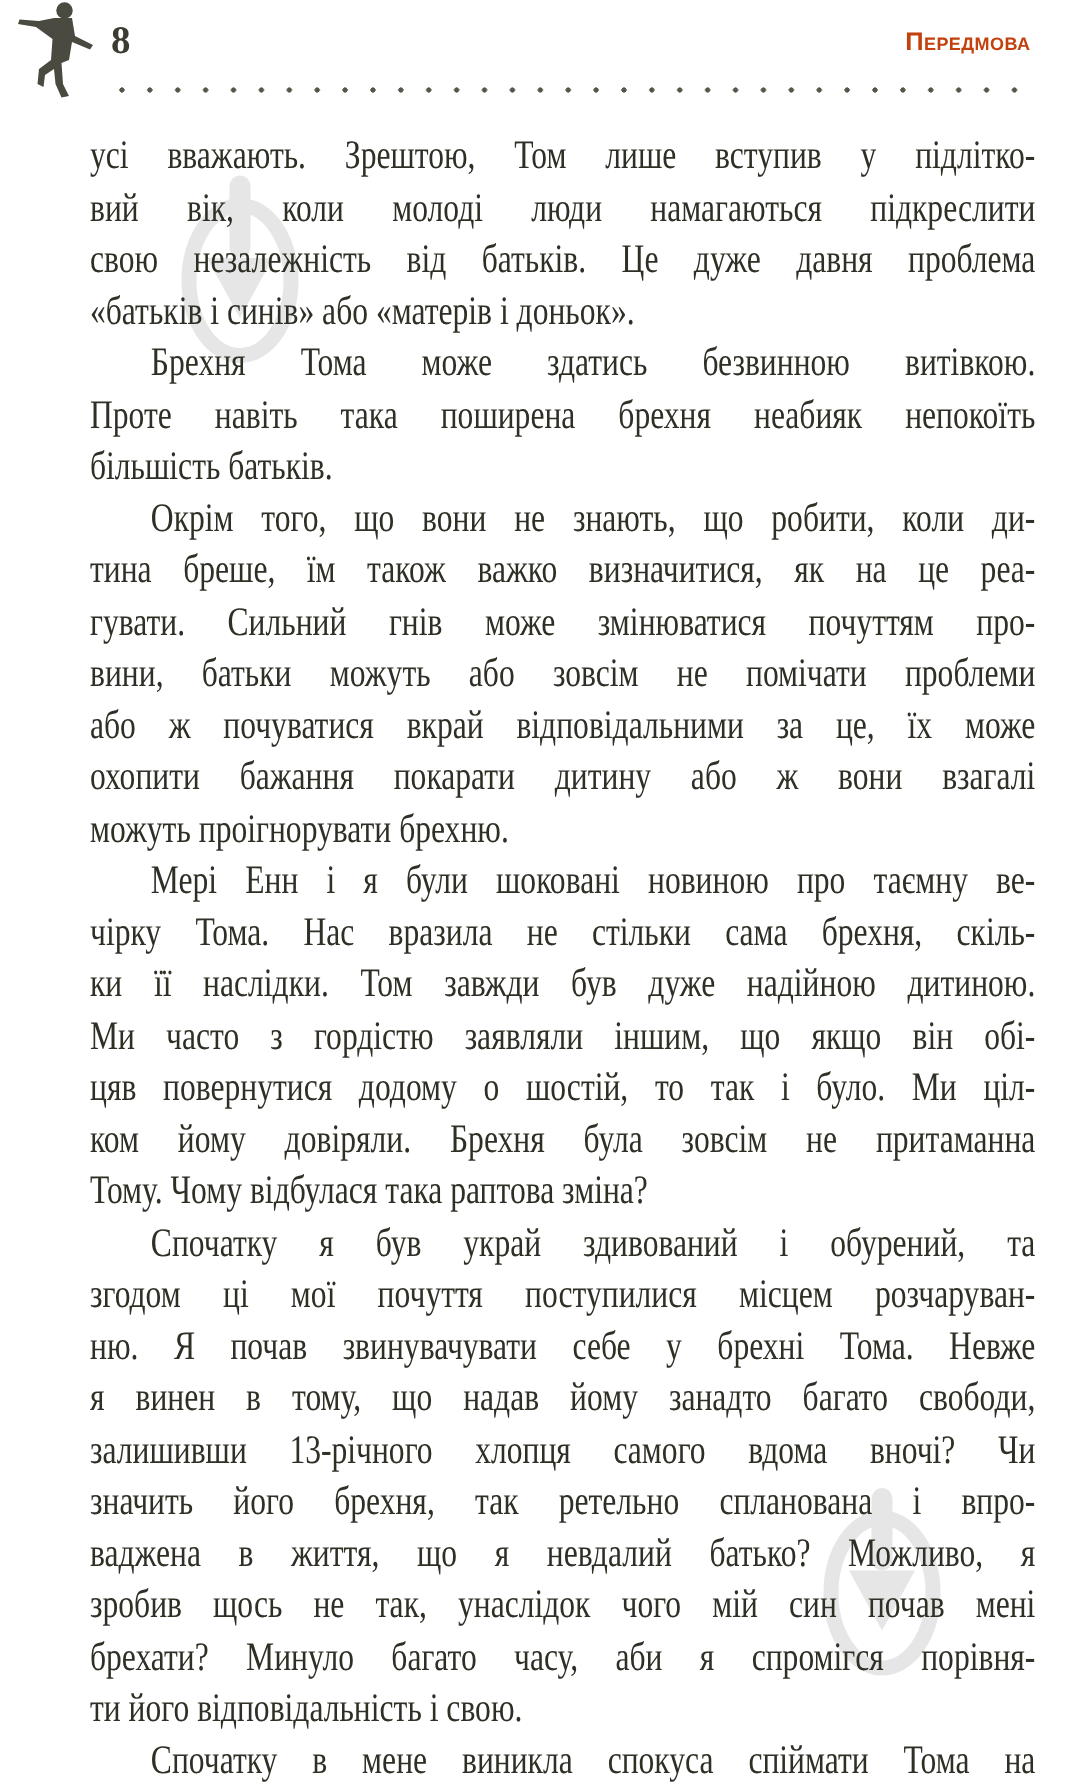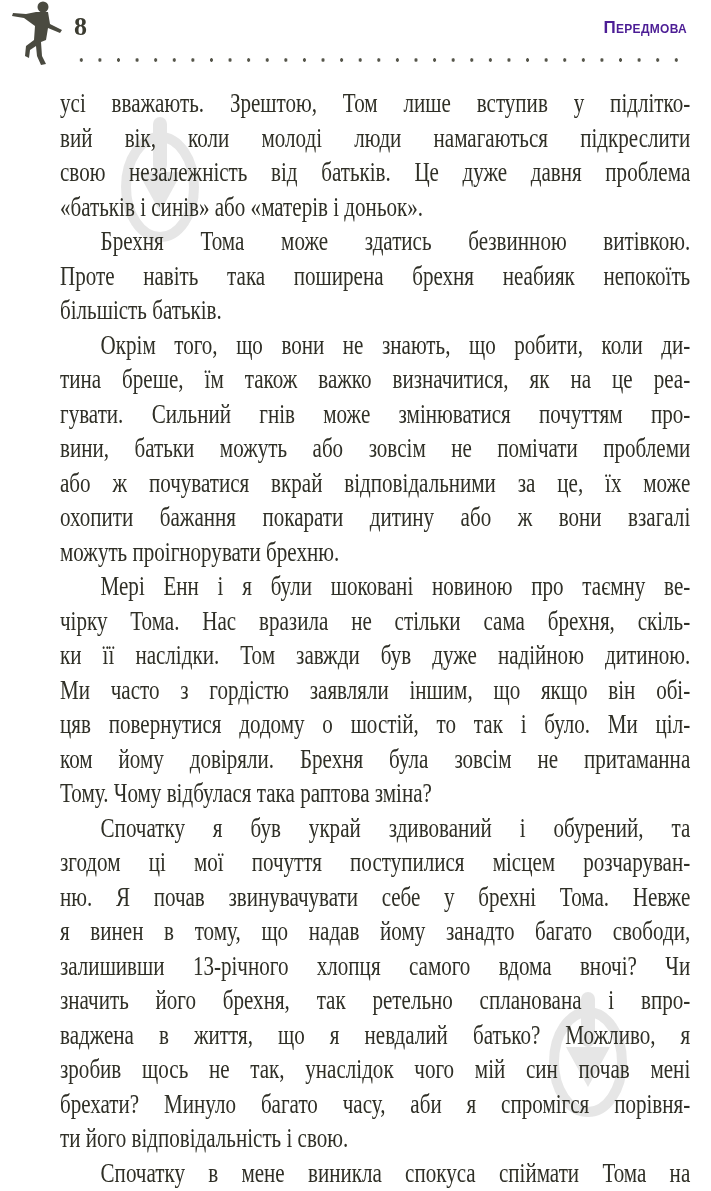--- a/index.html
+++ b/index.html
@@ -3,21 +3,21 @@
 <meta charset="utf-8">
 <style>
   html, body { margin:0; padding:0; }
   body {
     width:711px; height:1191px; background:#ffffff; position:relative; overflow:hidden;
     font-family: "Liberation Serif", "DejaVu Serif", serif; color:#2f2f26;
   }
   .header { position:absolute; left:0; top:0; width:711px; height:70px; }
   .runner { position:absolute; left:10px; top:0; width:56px; height:66px; }
   .page-number { position:absolute; left:74px; top:12px; font-size:26px; font-weight:bold; color:#3b3b30; }
-  .running-title { position:absolute; right:24px; top:18px; font-family:"Liberation Sans","DejaVu Sans",sans-serif; font-weight:bold; font-size:17px; color:#4c1d95; font-variant:small-caps; letter-spacing:0.3px; }
+  .running-title { position:absolute; right:24px; top:18px; font-family:"Liberation Sans","DejaVu Sans",sans-serif; font-weight:bold; font-size:17px; color:#c2410c; font-variant:small-caps; letter-spacing:0.3px; }
   .dot-rule { position:absolute; left:72px; right:20px; top:58px; height:4px;
     background-image: radial-gradient(circle, #55554a 1.6px, transparent 1.9px);
     background-size: 18.6px 4px; background-repeat: repeat-x; }
   .text-body { position:absolute; left:60px; top:86px; width:630px; }
   .para { margin:0; font-size:27px; line-height:34.5px; text-align:justify; text-align-last:left;
     transform: scaleX(0.78); transform-origin:left top; width:808px; }
   .line { display:block; white-space:nowrap; text-align:justify; text-align-last:justify; height:34.5px; }
   .line.last { text-align-last:left; }
   .indent { padding-left:52px; }
   .watermark { position:absolute; opacity:0.13; pointer-events:none; }

